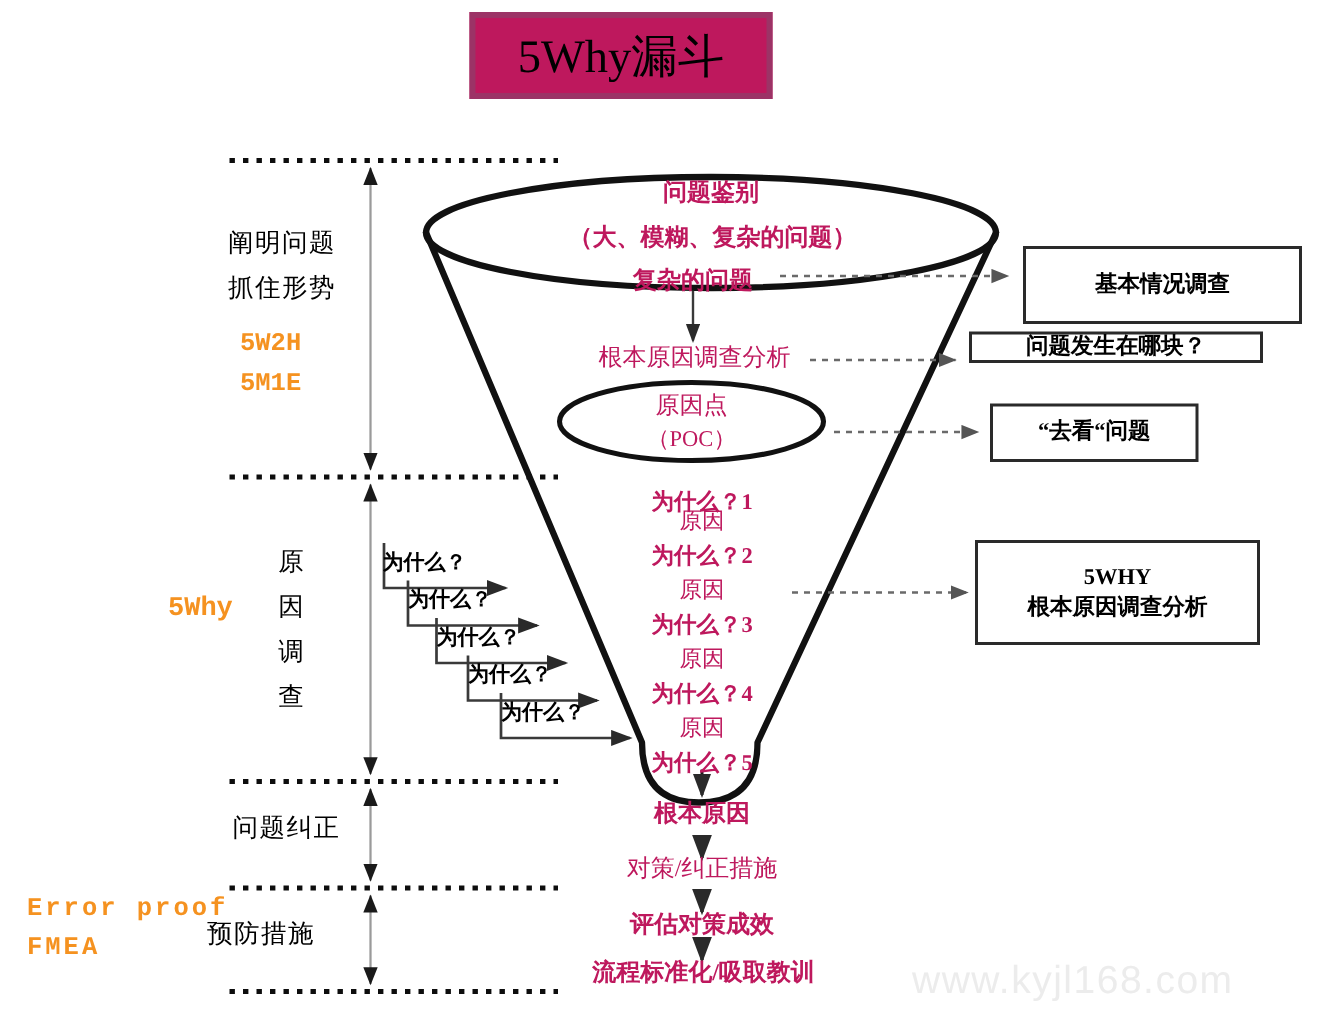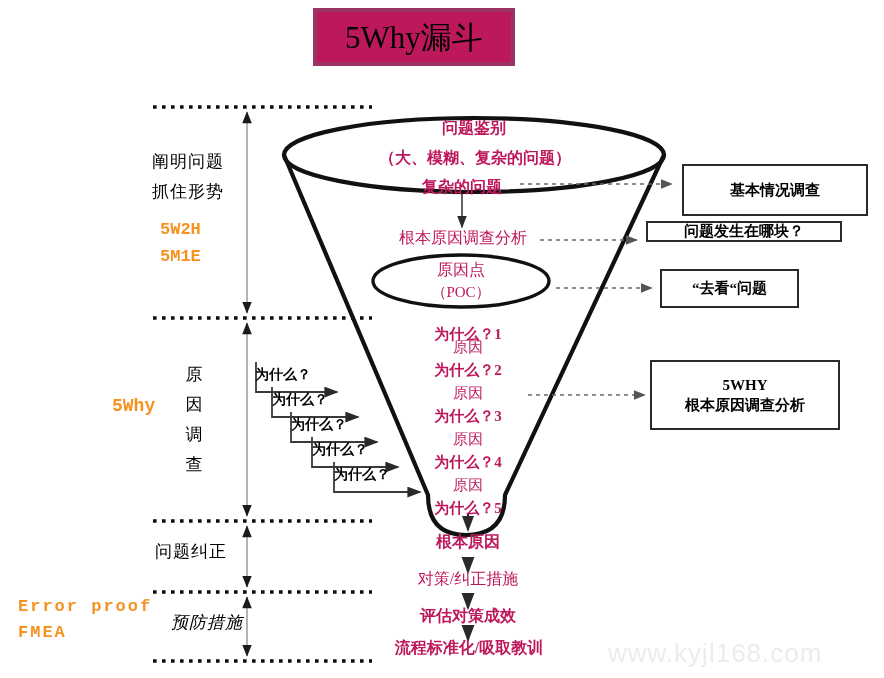--- a/index.html
+++ b/index.html
@@ -158,21 +158,21 @@
     <div class="vert-char">原</div>
     <div class="vert-char">因</div>
     <div class="vert-char">调</div>
     <div class="vert-char">查</div>
   </div>
 
   <div class="abs stage-label" style="left:155px;top:540px;">问题纠正</div>
 
   <div class="abs mono-orange" style="left:18px;top:597px;font-size:17px;letter-spacing:2px;">Error proof</div>
   <div class="abs mono-orange" style="left:18px;top:623px;font-size:17px;letter-spacing:2px;">FMEA</div>
-  <div class="abs stage-label" style="left:171px;top:611px;font-style:italic;">预防措施</div>
+  <div class="abs stage-label" style="left:138px;top:611px;">预防措施</div>
 
   <div class="abs fn-text fn-bold" style="left:374px;top:118px;width:200px;font-size:16px;">问题鉴别</div>
   <div class="abs fn-text fn-bold" style="left:344px;top:148px;width:262px;font-size:16px;">（大、模糊、复杂的问题）</div>
   <div class="abs fn-text fn-bold" style="left:372px;top:177px;width:180px;font-size:16px;">复杂的问题</div>
   <div class="abs fn-text" style="left:368px;top:228px;width:190px;font-size:16px;">根本原因调查分析</div>
   <div class="abs fn-text" style="left:391px;top:260px;width:140px;font-size:16px;">原因点</div>
   <div class="abs fn-text" style="left:391px;top:283px;width:140px;font-size:15px;">（POC）</div>
 
   <div class="abs fn-text fn-bold" style="left:408px;top:325px;width:120px;font-size:15px;">为什么？1</div>
   <div class="abs fn-text" style="left:408px;top:338px;width:120px;font-size:15px;">原因</div>

